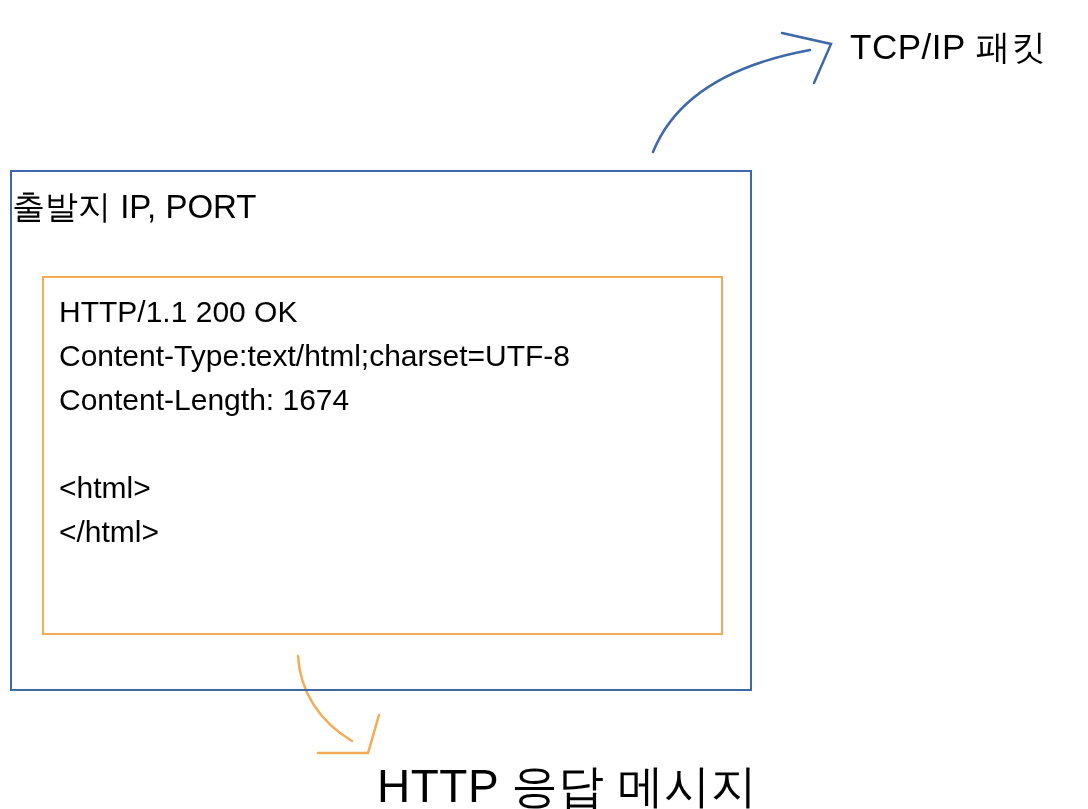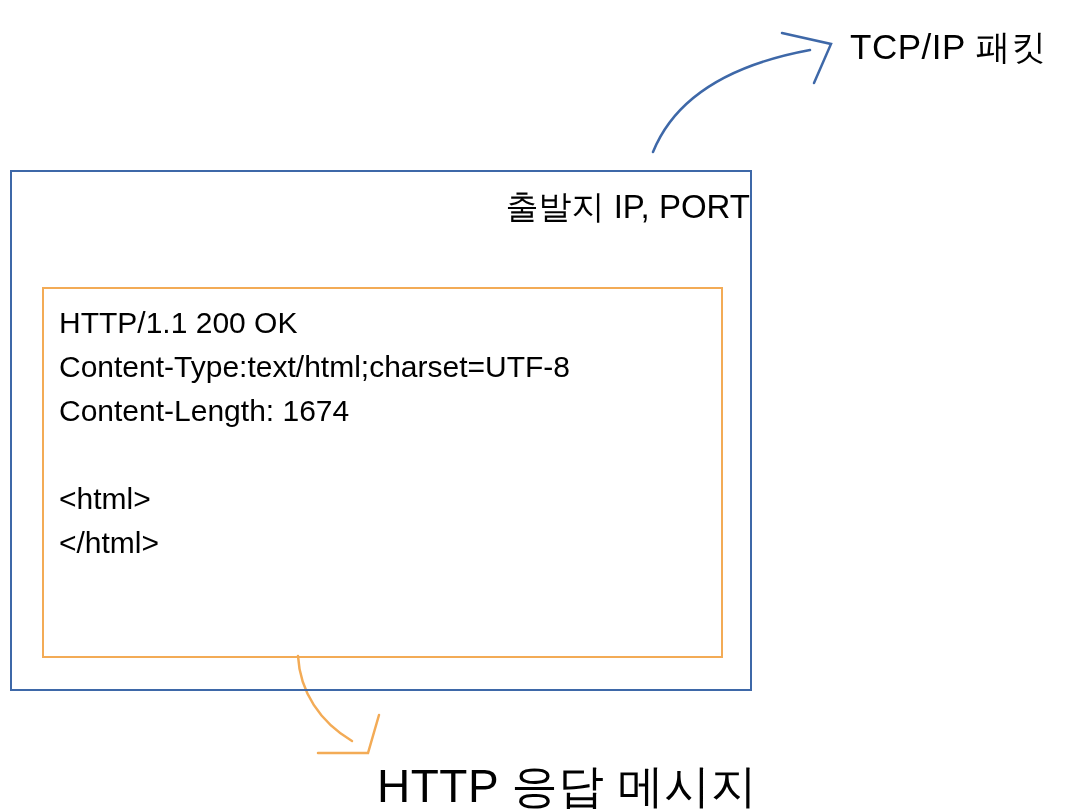--- a/index.html
+++ b/index.html
@@ -60,33 +60,33 @@
     position: absolute;
     left: 10px;
     top: 170px;
     width: 738px;
     height: 517px;
     border: 2px solid var(--blue, #3e68a8);
     background: transparent;
   }
   .packet-header {
     padding-top: 13px;
-    text-align: right;
+    text-align: left;
     font-size: 33px;
     line-height: 43px;
     white-space: nowrap;
   }
   .inner-box {
     position: absolute;
     left: 30px;
-    top: 115px;
+    top: 104px;
     width: 662px;
     height: 343px;
     border: 2px solid var(--orange, #f3ab56);
-    padding: 12px 0 12px 15px;
+    padding: 12px 0 0 15px;
     box-sizing: content-box;
     overflow: hidden;
   }
   .msg-line {
     font-size: 30px;
     line-height: 44px;
     min-height: 44px;
     white-space: pre;
   }
 </style>

